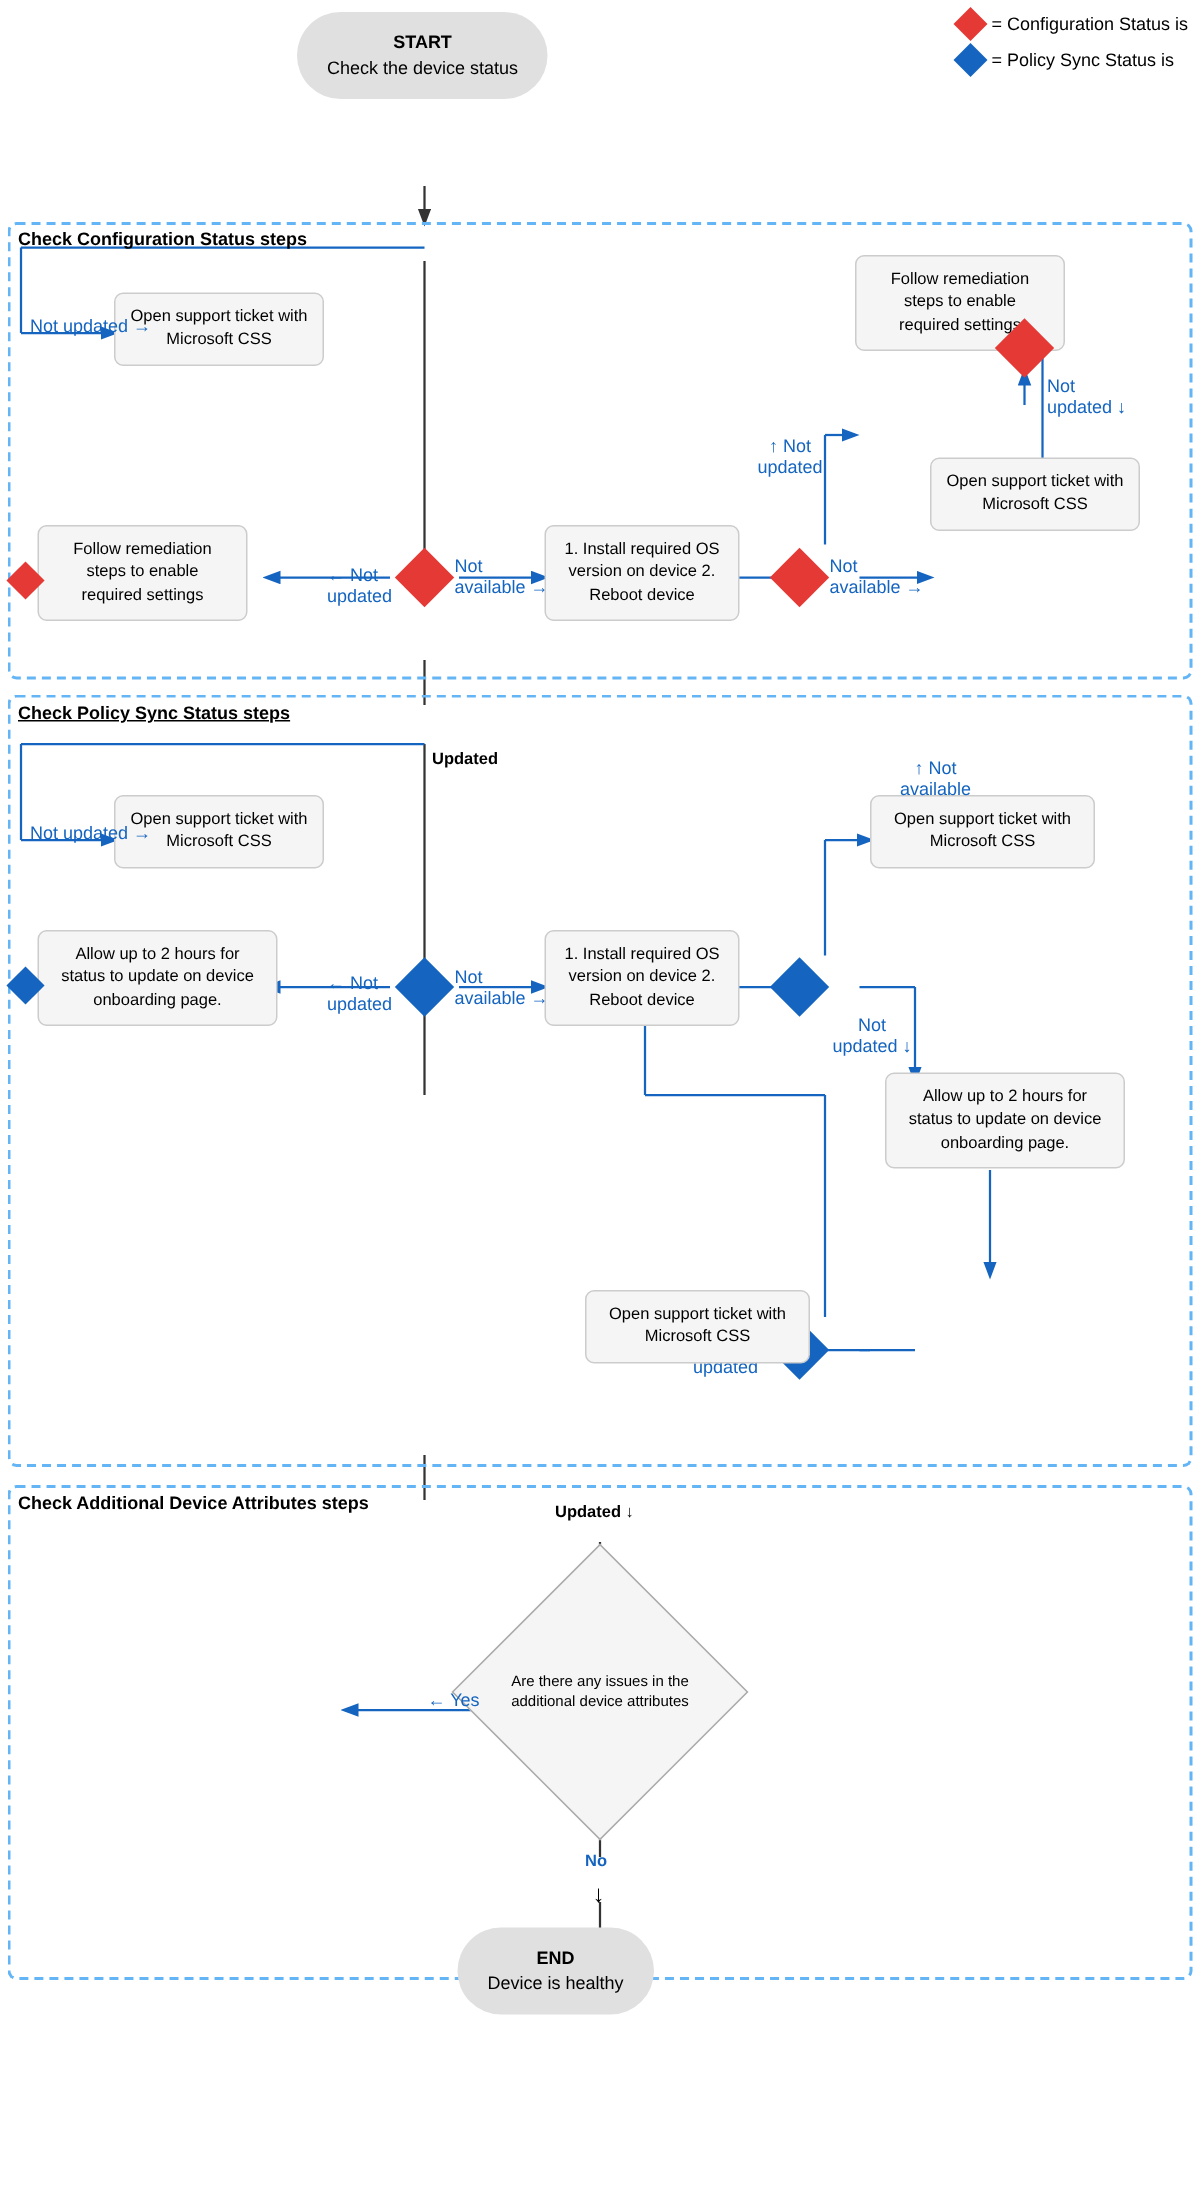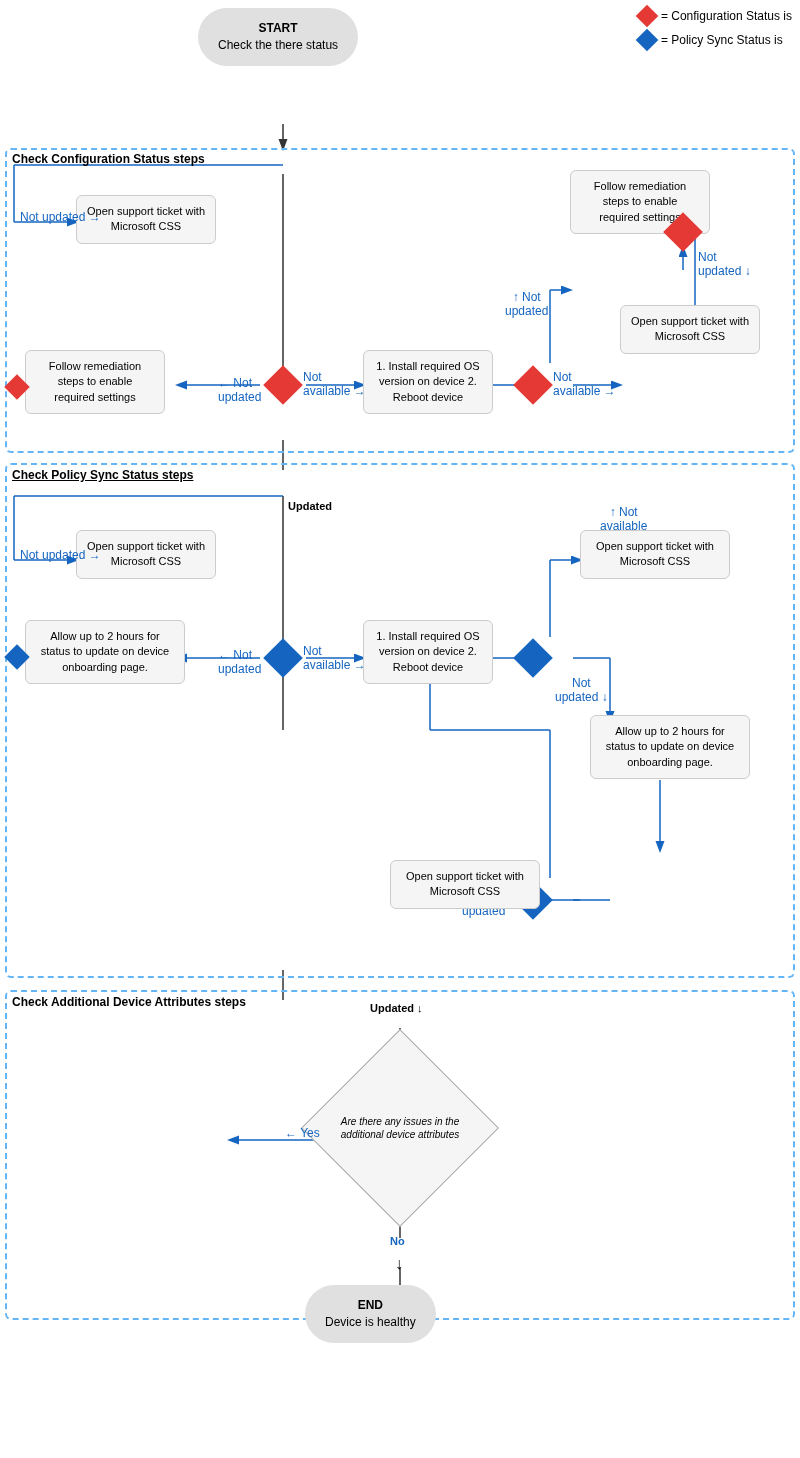--- a/index.html
+++ b/index.html
@@ -179,21 +179,21 @@
     <line x1="340" y1="1140" x2="230" y2="1140" stroke="#1565c0" stroke-width="1.5" marker-end="url(#arrowBlue)"></line>
 
     <line x1="400" y1="1200" x2="400" y2="1238" stroke="#333" stroke-width="1.5"></line>
 
     <line x1="400" y1="1268" x2="400" y2="1298" stroke="#333" stroke-width="1.5" marker-end="url(#arrowBlack)"></line>
   </svg>
 
   <div class="abs-node" style="left:198px; top:8px; width:170px;">
     <div class="node-start">
       <strong>START</strong><br>
-      <span>Check the there status</span>
+      <span>Check the device status</span>
     </div>
   </div>
 
   <div class="section-bg" style="left:5px; top:148px; width:790px; height:305px;"></div>
 
   <div style="position:absolute; left:12px; top:152px;">
     <strong>Check Configuration Status steps</strong>
   </div>
 
   <div class="abs-node node-box" style="left:76px; top:195px; width:140px;">
@@ -335,21 +335,21 @@
 
   <div style="position:absolute; left:12px; top:995px;text-align:center;">
     <strong>Check Additional Device Attributes steps</strong>
   </div>
 
   <div class="abs-node" style="left:370px; top:1002px; font-size:11px; font-weight:bold;">
     Updated ↓
   </div>
 
   <div class="abs-node" style="left:330px; top:1058px;">
-    <div style="position:relative; width:140px; height:140px;font-style:italic;">
+    <div style="position:relative; width:140px; height:140px;">
       <div style="position:absolute; top:0; left:0; width:100%; height:100%; background:#f5f5f5; border:1px solid #aaa; transform:rotate(45deg);"></div>
       <div style="position:absolute; top:10px; left:10px; width:120px; height:120px; display:flex; align-items:center; justify-content:center;">
         <span style="font-size:10px; line-height:1.3; text-align:center;">Are there any issues in the additional device attributes</span>
       </div>
     </div>
   </div>
 
   <div class="abs-node arrow-label" style="left:285px; top:1126px;">
     ← <span>Yes</span>
   </div>

